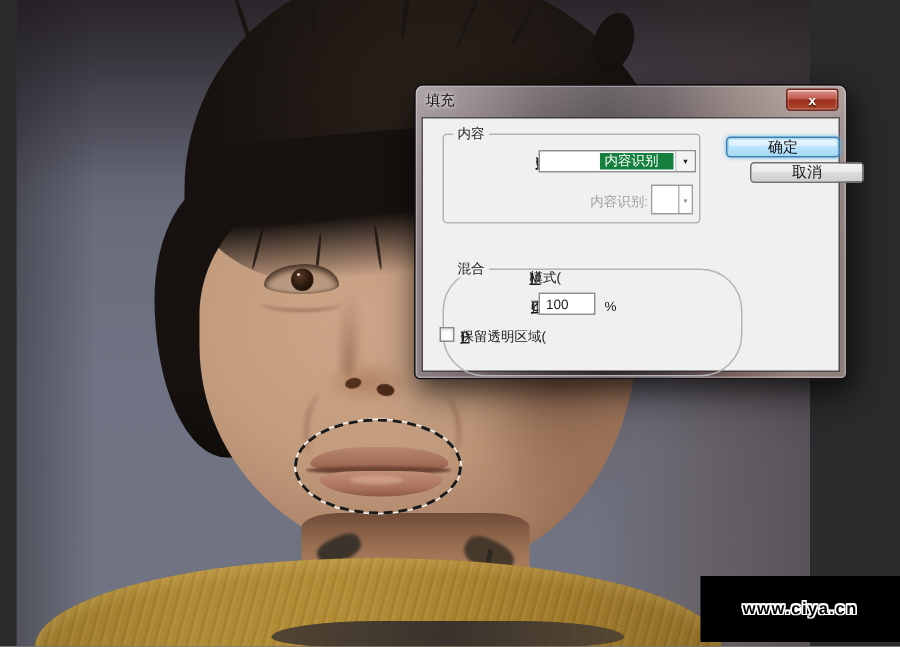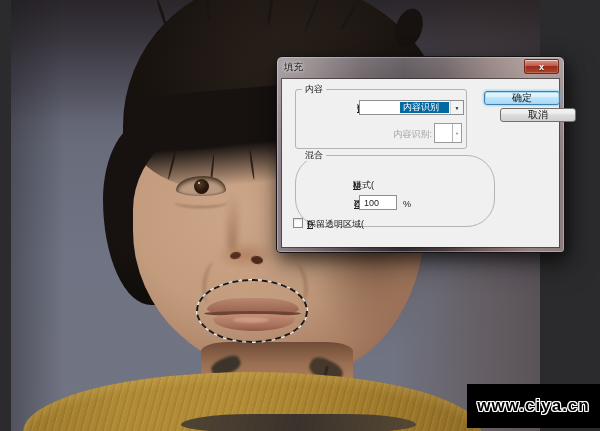--- a/index.html
+++ b/index.html
@@ -107,35 +107,35 @@
     border:1px solid rgba(110,36,26,.95); border-radius:2px 2px 3px 3px;
     background:linear-gradient(180deg, #d9928a 0%, #c05a4b 45%, #9c2c1c 50%, #ad4a2f 100%);
     box-shadow:inset 0 1px 0 rgba(255,255,255,.5), inset 0 0 0 1px rgba(255,255,255,.18);
     color:#fff; font-size:9px; font-weight:bold; display:flex; align-items:center; justify-content:center;
     text-shadow:0 1px 1px rgba(0,0,0,.5); cursor:default; }
   .dlg-client { position:absolute; left:5px; right:5px; top:22px; bottom:5px; background:#f0f0f0;
     box-shadow:0 0 0 1px rgba(30,28,30,.55); font-size:9px; color:#1b1b1d; }
   .dlg-client * { position:absolute; }
   .group { border:1px solid #b4b4b6; border-radius:3px; }
   .grp-content { left:13px; top:10px; width:172px; height:60px;font-family:Liberation Serif, serif; }
-  .grp-blend   { left:13px; top:76px; width:200px; height:72px;border-radius:28px; }
+  .grp-blend   { left:13px; top:100px; width:200px; height:72px;border-radius:28px; }
   .grp-label { top:-6px; left:6px; background:#f0f0f0; padding:0 3px; line-height:11px; }
   .lbl { line-height:12px; white-space:nowrap; }
   .mn { text-decoration:underline; }
   .lbl-use     { left:15px; top:23px; width:60px; text-align:right; }
   .lbl-pattern { left:90px; top:49px; width:60px; text-align:right; color:#9fa0a3; }
   .lbl-mode    { left:11px; top:100px; width:60px; text-align:right; }
   .lbl-opacity { left:2px;  top:119px; width:70px; text-align:right; }
   .lbl-percent { left:121px; top:119px; }
   .lbl-check   { left:25px; top:139px; }
   .combo { background:#fff; border:1px solid #8f8f92; display:flex; }
   .combo-use  { left:77px; top:21px; width:105px; height:15px; }
   .combo-mode { left:77px; top:97px; width:105px; height:15px; }
   .combo-text { position:static; flex:1; margin:1px; display:flex; align-items:center; padding:0 3px; line-height:11px; }
-  .combo-use .combo-text { background:#0369a1; color:#fff;margin-left:40px; }
+  .combo-use .combo-text { background:#15803d; color:#fff;margin-left:40px; }
   .combo-btn { position:static; width:13px; display:flex; align-items:center; justify-content:center;
     font-size:5px; color:#222; background:#f3f3f3; border-left:1px solid #cfcfcf; }
   .pattern-box { left:152px; top:44px; width:28px; height:20px; background:#fff; border:1px solid #9a9a9c; display:flex; }
   .pat-swatch { position:static; flex:1; background:#fff; }
   .pat-btn { position:static; width:9px; border-left:1px solid #b5b5b7; background:#fdfdfd;
     display:flex; align-items:center; justify-content:center; font-size:4px; color:#8a8a8a; }
   .opacity-input { left:77px; top:116px; width:38px; height:15px; border:1px solid #8f8f92;
     font-size:9px; font-family:"Liberation Sans", sans-serif; padding:0 0 0 4px; background:#fff; color:#1b1b1d; }
   .checkbox { left:11px; top:139px; width:10px; height:10px; background:#fdfdfd; border:1px solid #8a8a8c;
     box-shadow:inset 0 1px 2px rgba(0,0,0,.12); }
@@ -147,21 +147,21 @@
   .btn-cancel { left:218px; top:29px; border:1px solid #707070;
     background:linear-gradient(180deg,#f2f2f2 0%, #ebebeb 45%, #dddddd 46%, #cfcfcf 100%); }
 
   
   .watermark { position:absolute; left:467px; top:384px; width:133px; height:44px; background:#000;
     z-index:20; display:flex; flex-direction:column; align-items:center; justify-content:center; }
   .wm-outline { color:#000; font-weight:bold;
     text-shadow:-1px -1px 0 #fff, 1px -1px 0 #fff, -1px 1px 0 #fff, 1px 1px 0 #fff,
                 0 -1px 0 #fff, 0 1px 0 #fff, -1px 0 0 #fff, 1px 0 0 #fff; }
   .wm-line1 { font-size:16px; letter-spacing:2px; line-height:19px; }
-  .wm-line2 { font-size:17px; letter-spacing:1px; line-height:14px; }
+  .wm-line2 { font-size:11px; letter-spacing:1px; line-height:14px; }
 </style>
 </head>
 <body>
 
 <div class="screen">
 
   <div class="photo">
     <div class="wall"></div>
     <div class="wall-top-shade"></div>
     <div class="hair-main"></div>

